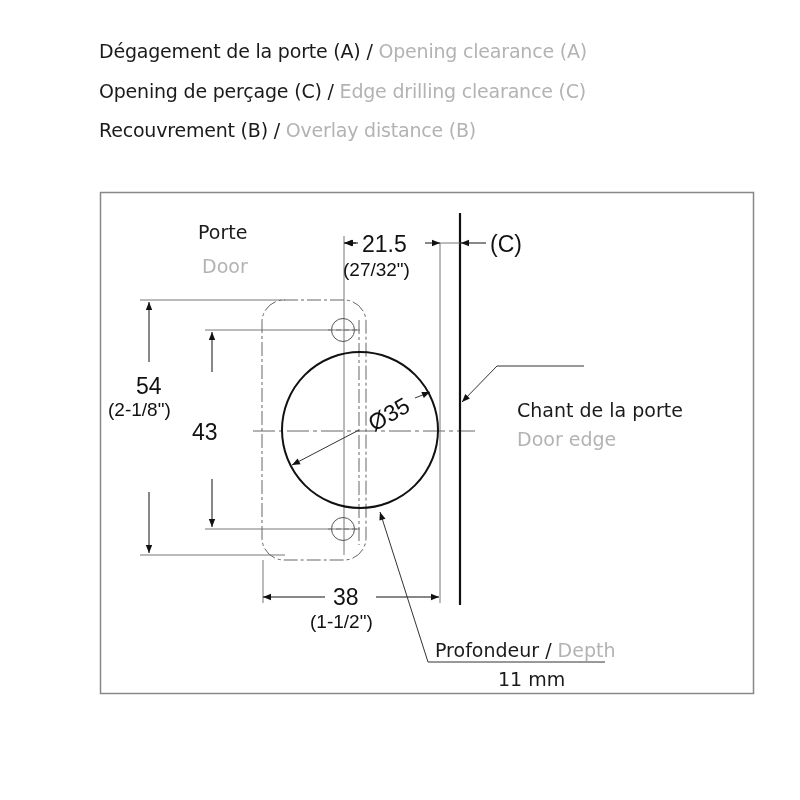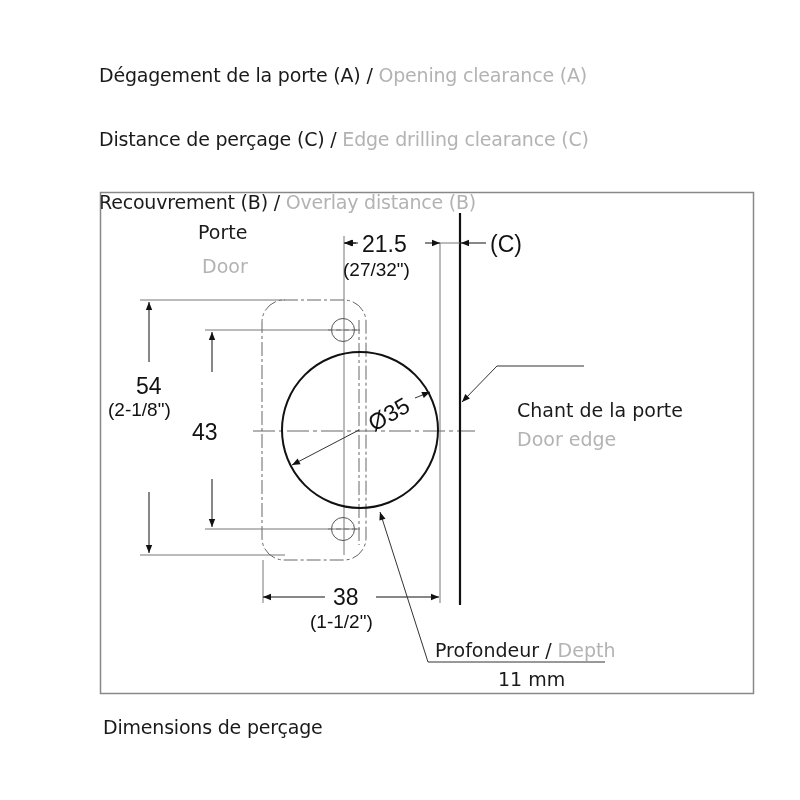--- a/index.html
+++ b/index.html
@@ -1,39 +1,39 @@
 <!DOCTYPE html>
 <html><head>
   <meta charset="utf-8">
   <style>
     html, body { margin: 0; padding: 0; background: #ffffff; }
     body { width: 800px; height: 800px; position: relative; overflow: hidden;
            font-family: "Liberation Sans", sans-serif; }
     .legend { position: absolute; left: 99px; top: 32px; font-family: "DejaVu Sans", sans-serif;
               font-size: 19px; line-height: 39.5px; color: #1a1a1a; letter-spacing: -0.2px; }
-    .legend .line { white-space: nowrap; margin-top: 24px; }
+    .legend .line { white-space: nowrap; }
     .en { color: #b3b3b3; }
     .sep { color: #1a1a1a; }
     .caption { position: absolute; left: 103px; top: 713px; font-family: "DejaVu Sans", sans-serif;
                font-size: 19px; line-height: 29px; color: #1a1a1a; letter-spacing: -0.2px; }
     svg { position: absolute; left: 0; top: 0; }
     .lbl-fr { font-family: "DejaVu Sans", sans-serif; font-size: 19px; fill: #1a1a1a; }
     .lbl-en { font-family: "DejaVu Sans", sans-serif; font-size: 19px; fill: #b3b3b3; }
     .dim { font-family: "Liberation Sans", sans-serif; font-size: 23px; fill: #111; }
     .dim-sm { font-family: "Liberation Sans", sans-serif; font-size: 19px; fill: #111; }
   </style>
 </head>
 <body>
 
 <div class="legend">
   <div class="line">
     <span>Dégagement de la porte (A)</span><span class="sep"> / </span><span class="en">Opening clearance (A)</span>
   </div>
   <div class="line">
-    <span>Distance de perçage (C)</span><span class="sep"> / </span><span class="en">Edge drilling clearance (C)</span>
+    <span>Opening de perçage (C)</span><span class="sep"> / </span><span class="en">Edge drilling clearance (C)</span>
   </div>
   <div class="line">
     <span>Recouvrement (B)</span><span class="sep"> / </span><span class="en">Overlay distance (B)</span>
   </div>
 </div>
 
 <svg width="800" height="800" viewBox="0 0 800 800">
   <defs>
     <marker id="arr" viewBox="0 0 10 10" refX="10" refY="5" markerWidth="14" markerHeight="8" markerUnits="userSpaceOnUse" orient="auto-start-reverse">
       <path d="M0,1 L10,5 L0,9 z" fill="#111"></path>
@@ -107,14 +107,13 @@
   <text class="lbl-en" x="517" y="446">Door edge</text>
 
   <text class="dim" x="333" y="605">38</text>
   <text class="dim-sm" x="310" y="628">(1-1/2")</text>
 
   <text x="435" y="657"><tspan class="lbl-fr">Profondeur</tspan><tspan class="lbl-fr" xml:space="preserve"> / </tspan><tspan class="lbl-en">Depth</tspan></text>
   <text class="lbl-fr" x="498" y="686">11 mm</text>
 </svg>
 
 <div class="caption">
-  <div>Dimensions de perçage</div>
 </div>
 
 </body></html>

